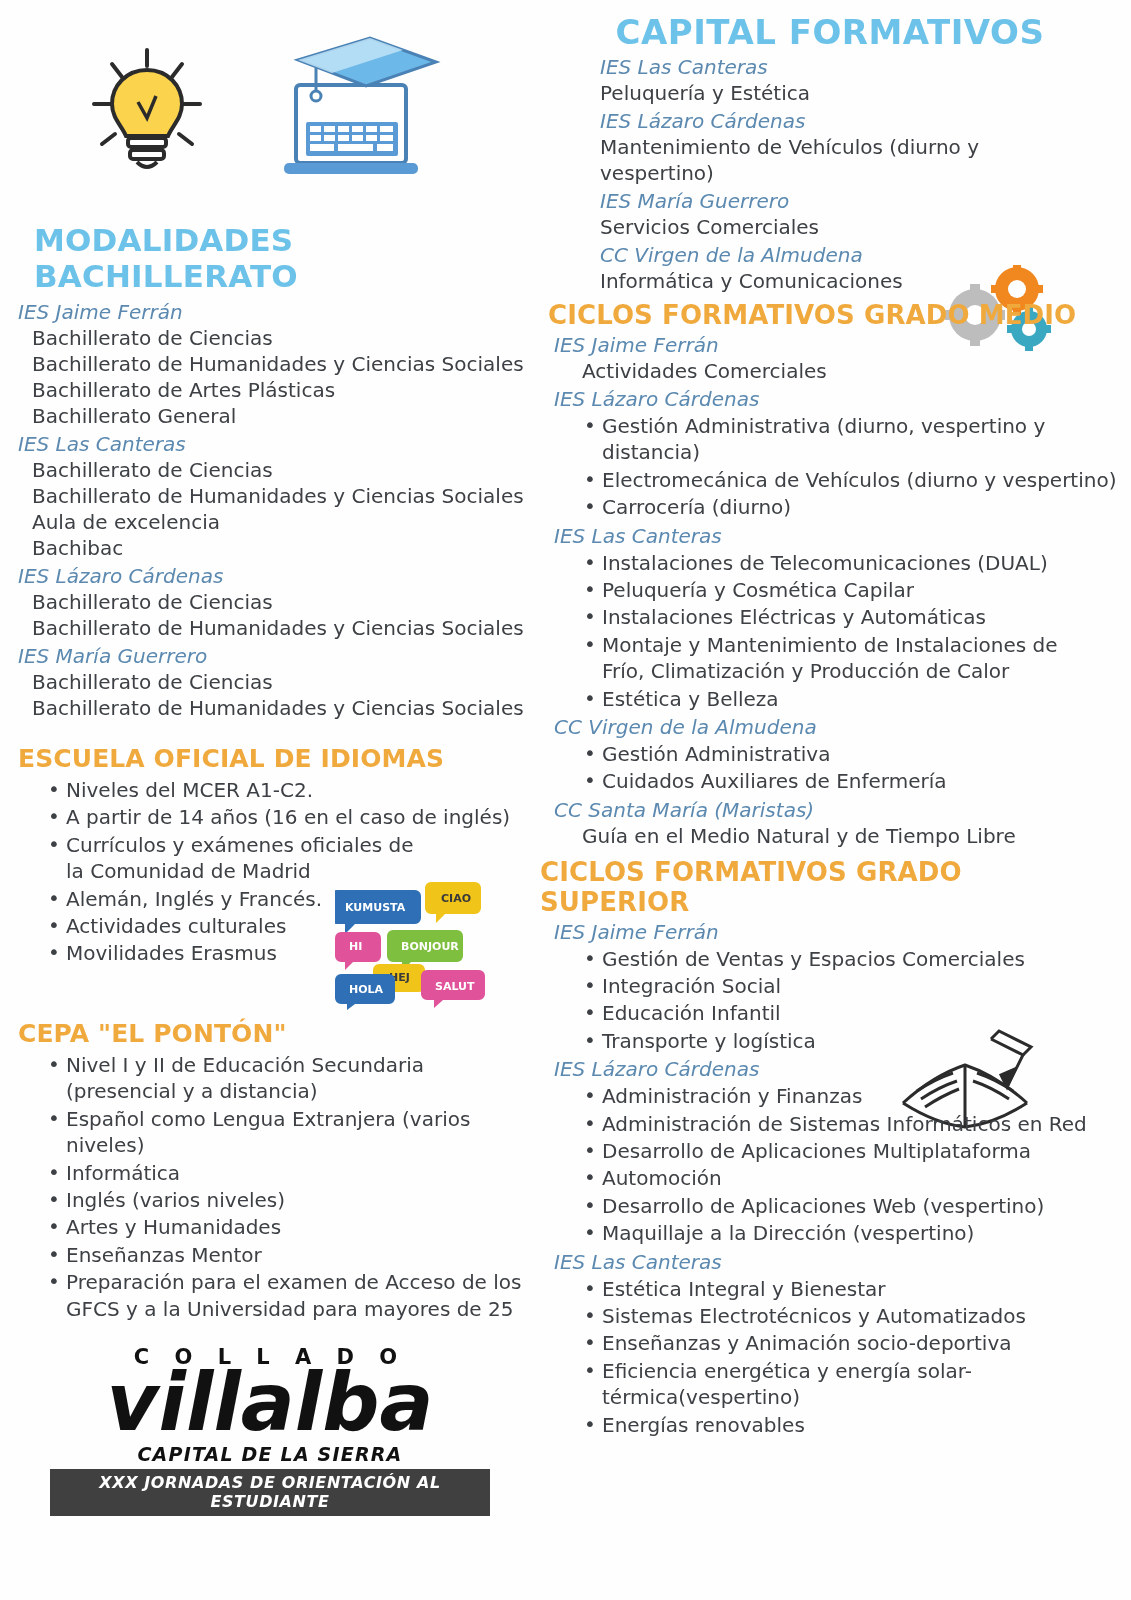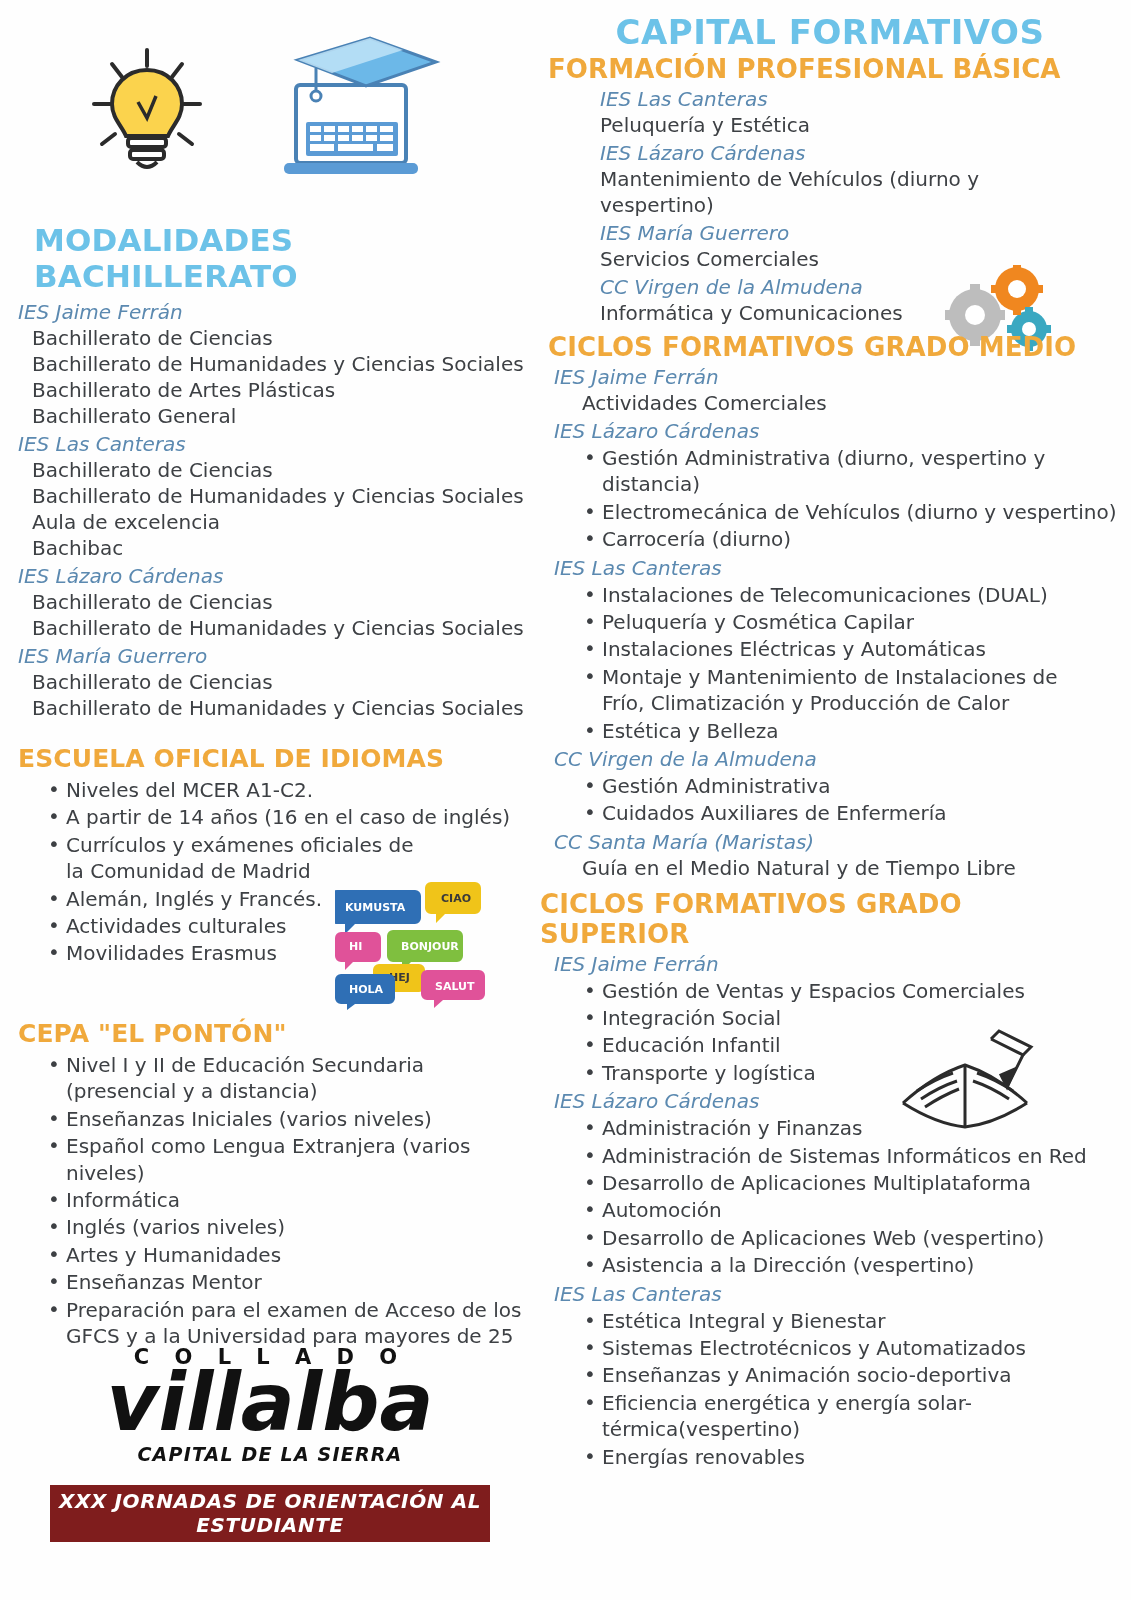--- a/index.html
+++ b/index.html
@@ -75,22 +75,22 @@
   .logo .villalba {
     text-align: center; font-size: 80px; font-weight: bold; color: #111;
     font-style: italic; line-height: .95; margin-top: -4px;
     font-family: "DejaVu Sans", sans-serif;
   }
   .logo .capital {
     text-align: center; font-size: 19px; font-weight: bold; color: #111;
     font-style: italic; letter-spacing: 1.2px; margin-top: 2px;
   }
   .logo .band {
-    margin-top: 20px; background: #7f1d1d; color: #fff;
-    font-size: 20px; font-style: italic; font-weight: bold;
+    margin-top: 4px; background: #404040; color: #fff;
+    font-size: 16px; font-style: italic; font-weight: bold;
     letter-spacing: .6px; text-align: center; padding: 4px 6px 5px 6px;
   }
 </style>
 </head>
 <body>
 
 <div class="page">
 
   <div class="bulb">
     <svg viewBox="0 0 130 140" width="130" height="140">
@@ -257,41 +257,39 @@
       <li>Alemán, Inglés y Francés.</li>
       <li>Actividades culturales</li>
       <li>Movilidades Erasmus</li>
     </ul>
   </section>
 
   <section id="cepa">
     <h2 class="h-orange">CEPA "EL PONTÓN"</h2>
     <ul class="bl">
       <li>Nivel I y II de Educación Secundaria (presencial y a distancia)</li>
-      <li>Enseñanzas Iniciales (varios niveles)</li>
       <li>Español como Lengua Extranjera (varios niveles)</li>
       <li>Informática</li>
       <li>Inglés (varios niveles)</li>
       <li>Artes y Humanidades</li>
       <li>Enseñanzas Mentor</li>
       <li>Preparación para el examen de Acceso de los GFCS y a la Universidad para mayores de 25</li>
     </ul>
   </section>
 
   <div class="logo">
     <div class="collado">C O L L A D O</div>
     <div class="villalba">villalba</div>
     <div class="capital">CAPITAL DE LA SIERRA</div>
     <div class="band">XXX JORNADAS DE ORIENTACIÓN AL ESTUDIANTE</div>
   </div>
 
   <div class="col-right">
     <h1 class="center-title">CAPITAL FORMATIVOS</h1>
 
-    <h2 class="h-orange big" style="margin:2px 0 2px 8px;">FORMACIÓN PROFESIONAL BÁSICA</h2>
     <div style="margin-left:60px;">
       <div class="school">IES Las Canteras</div>
       <div class="line">Peluquería y Estética</div>
 
       <div class="school">IES Lázaro Cárdenas</div>
       <div class="line" style="width:390px">Mantenimiento de Vehículos (diurno y vespertino)</div>
 
       <div class="school">IES María Guerrero</div>
       <div class="line">Servicios Comerciales</div>
 
@@ -340,21 +338,21 @@
         <li>Transporte y logística</li>
       </ul>
 
       <div class="school">IES Lázaro Cárdenas</div>
       <ul class="bl">
         <li>Administración y Finanzas</li>
         <li>Administración de Sistemas Informáticos en Red</li>
         <li>Desarrollo de Aplicaciones Multiplataforma</li>
         <li>Automoción</li>
         <li>Desarrollo de Aplicaciones Web (vespertino)</li>
-        <li>Asistencia a la Dirección (vespertino)</li>
+        <li>Maquillaje a la Dirección (vespertino)</li>
       </ul>
 
       <div class="school">IES Las Canteras</div>
       <ul class="bl">
         <li>Estética Integral y Bienestar</li>
         <li>Sistemas Electrotécnicos y Automatizados</li>
         <li>Enseñanzas y Animación socio-deportiva</li>
         <li style="width:420px">Eficiencia energética y energía solar-térmica(vespertino)</li>
         <li>Energías renovables</li>
       </ul>

